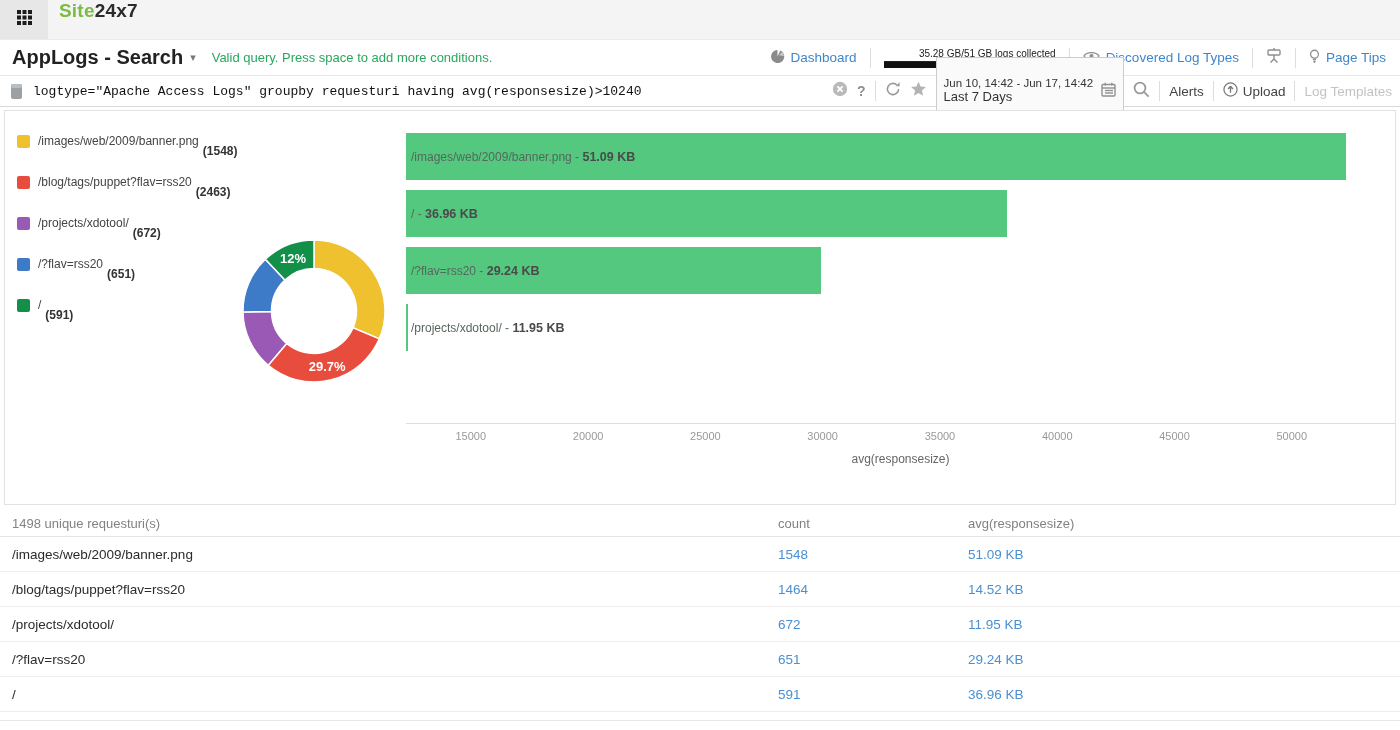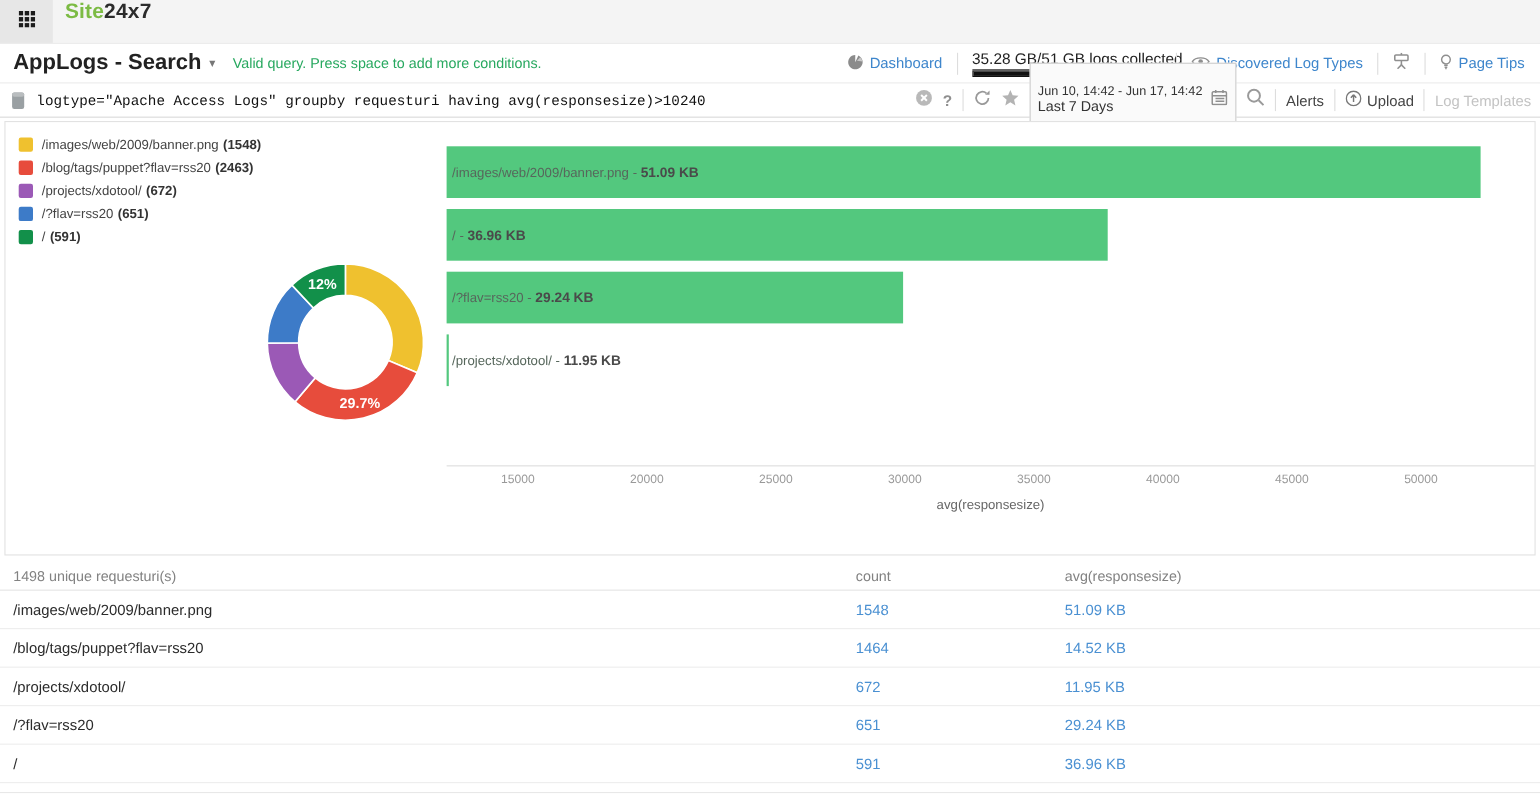--- a/index.html
+++ b/index.html
@@ -16,21 +16,21 @@
   
   .pagehead { height:36px; background:#fff; border-bottom:1px solid #e6e6e6; display:flex; align-items:center; justify-content:space-between; padding:0 14px 0 12px; }
   .ph-left { display:flex; align-items:center; }
   .page-title { font-size:20px; font-weight:700; color:#222; }
   .caret { color:#777; font-size:11px; margin-left:7px; cursor:pointer; }
   .status-ok { color:#27a85f; font-size:13px; margin-left:16px; }
   .ph-right { display:flex; align-items:center; gap:13px; }
   .hlink { display:flex; align-items:center; gap:6px; color:#3e86cc; font-size:13.5px; text-decoration:none; cursor:pointer; white-space:nowrap; }
   .vdiv { width:1px; height:20px; background:#ddd; }
   .usage { display:flex; flex-direction:column; align-items:stretch; width:172px; cursor:default; }
-  .usage-text { font-size:14px; color:#222; text-align:left; padding-bottom:2px; border-bottom:1px solid #222; white-space:nowrap; }
+  .usage-text { font-size:10px; color:#222; text-align:right; padding-bottom:2px; border-bottom:1px solid #222; white-space:nowrap; }
   .usage-bar { height:6px; border:1px solid #111; background:#fff; margin-top:0; }
   .usage-fill { height:100%; background:#111; }
   .iconbtn { display:flex; align-items:center; cursor:pointer; }
 
   
   .querybar { height:31px; border-bottom:1px solid #d9d9d9; display:flex; align-items:center; padding:0 8px; background:#fff; }
   .q-doc { margin:0 10px 0 2px; display:flex; align-items:center; cursor:pointer; }
   .query-input { flex:1; font-family:"Liberation Mono","DejaVu Sans Mono",monospace; font-size:13px; color:#111; white-space:nowrap; overflow:hidden; cursor:text; }
   .q-actions { display:flex; align-items:center; gap:9px; margin-left:10px; }
   .q-help { color:#8f8f8f; font-size:14px; font-weight:bold; cursor:pointer; }
@@ -40,21 +40,21 @@
   .d-preset { font-size:13px; color:#333; }
   .txtbtn { font-size:13.5px; color:#444; cursor:pointer; white-space:nowrap; }
   .txtbtn.disabled { color:#c3c3c3; cursor:default; }
   .upl { display:flex; align-items:center; gap:5px; }
 
   
   .chart-panel { position:relative; margin:3px 4px 0 4px; height:395px; background:#fff; border:1px solid #e2e2e2; }
   .legend { position:absolute; left:12px; top:13px; }
   .legend-item { display:flex; align-items:center; margin-bottom:7px; font-size:12px; color:#444; cursor:pointer; }
   .legend-swatch { width:13px; height:13px; border-radius:2px; margin-right:8px; flex:0 0 13px; }
-  .legend-count { font-weight:bold; color:#333; margin-left:4px; }
+  .legend-count { font-weight:bold; color:#333; margin-left:4px;margin-top:20px; }
   .donut-svg { position:absolute; left:229px; top:120px; }
   .donut-label { font-size:13px; font-weight:bold; fill:#fff; text-anchor:middle; }
 
   .bar-plot { position:absolute; left:401px; top:22px; right:0; }
   .bar-row { position:relative; height:47px; margin-bottom:10px; }
   .bar { position:absolute; left:0; top:0; bottom:0; min-width:2px; cursor:pointer; }
   .bar-label { position:absolute; left:5px; top:50%; transform:translateY(-50%); white-space:nowrap; font-size:12px; color:#57675c; z-index:2; }
   .bar-label b { color:#4a4a4a; font-size:12.5px; }
   .axis-line { position:absolute; left:401px; right:0; top:312px; border-top:1px solid #ddd; }
   .ticks { position:absolute; left:401px; right:0; top:319px; height:14px; }

